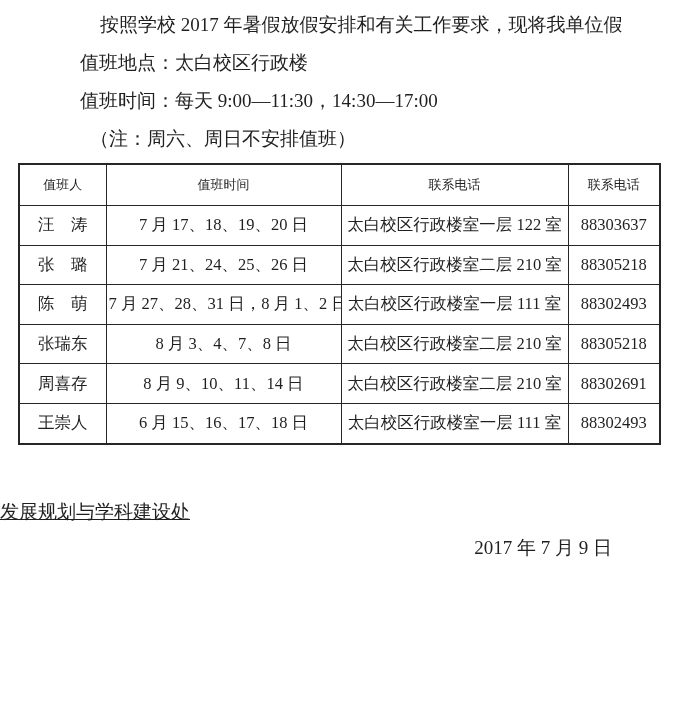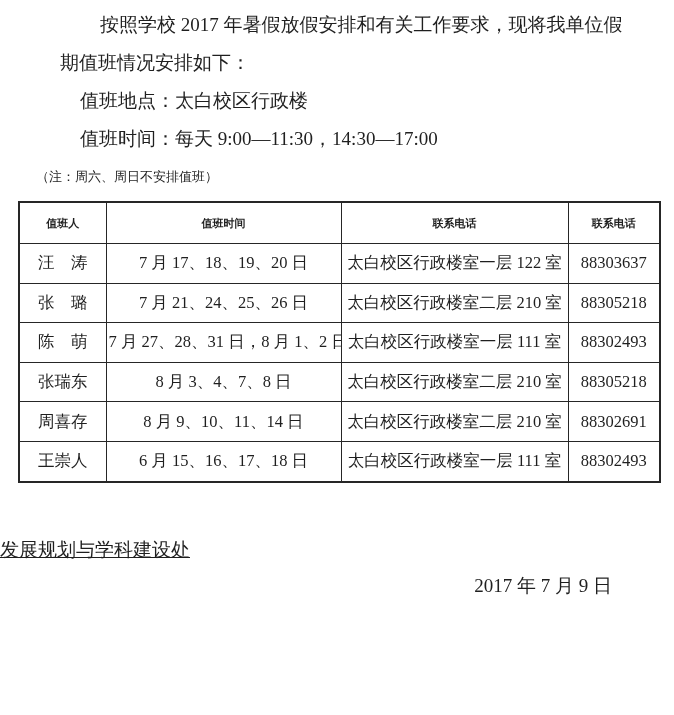--- a/index.html
+++ b/index.html
@@ -24,22 +24,22 @@
   }
   .intro .line1 { text-indent: 40px; white-space: nowrap; }
   .intro .line2 { white-space: nowrap; }
   .detail-line {
     margin-left: 80px;
     font-size: 19px;
     line-height: 38px;
     white-space: nowrap;
   }
   .note-line {
-    margin-left: 36px;
-    font-size: 13px;
+    margin-left: 90px;
+    font-size: 19px;
     line-height: 38px;
     white-space: nowrap;
   }
   .table-title {
     text-align: center;
     font-size: 20px;
     font-weight: bold;
     letter-spacing: 7px;
     line-height: 38px;
     margin-top: 0;
@@ -58,22 +58,22 @@
   table.schedule th, table.schedule td {
     border: 1.5px solid #262626;
     text-align: center;
     vertical-align: middle;
     padding: 0 2px;
     overflow: hidden;
     white-space: nowrap;
   }
   table.schedule th {
     height: 40px;
-    font-size: 11px;
-    font-weight: bold;
+    font-size: 13px;
+    font-weight: normal;
   }
   table.schedule td { height: 38.6px; }
   table.schedule { border: 2px solid #262626; }
   .sig-office {
     margin-top: 48px;
     margin-right: 64px;
     text-align: left;
     font-size: 19px;
     line-height: 38px;
     white-space: nowrap;
@@ -87,21 +87,20 @@
     white-space: nowrap;
   }
 </style>
 </head>
 <body>
 
 <div class="page">
 
   <div class="intro">
     <div class="line1">按照学校 2017 年暑假放假安排和有关工作要求，现将我单位假</div>
-    <div class="line2">期值班情况安排如下：</div>
   </div>
 
   <div class="detail-line">值班地点：太白校区行政楼</div>
   <div class="detail-line">值班时间：每天 9:00—11:30，14:30—17:00</div>
   <div class="note-line">（注：周六、周日不安排值班）</div>
 
 
   <table class="schedule">
     <colgroup>
       <col class="c1">

